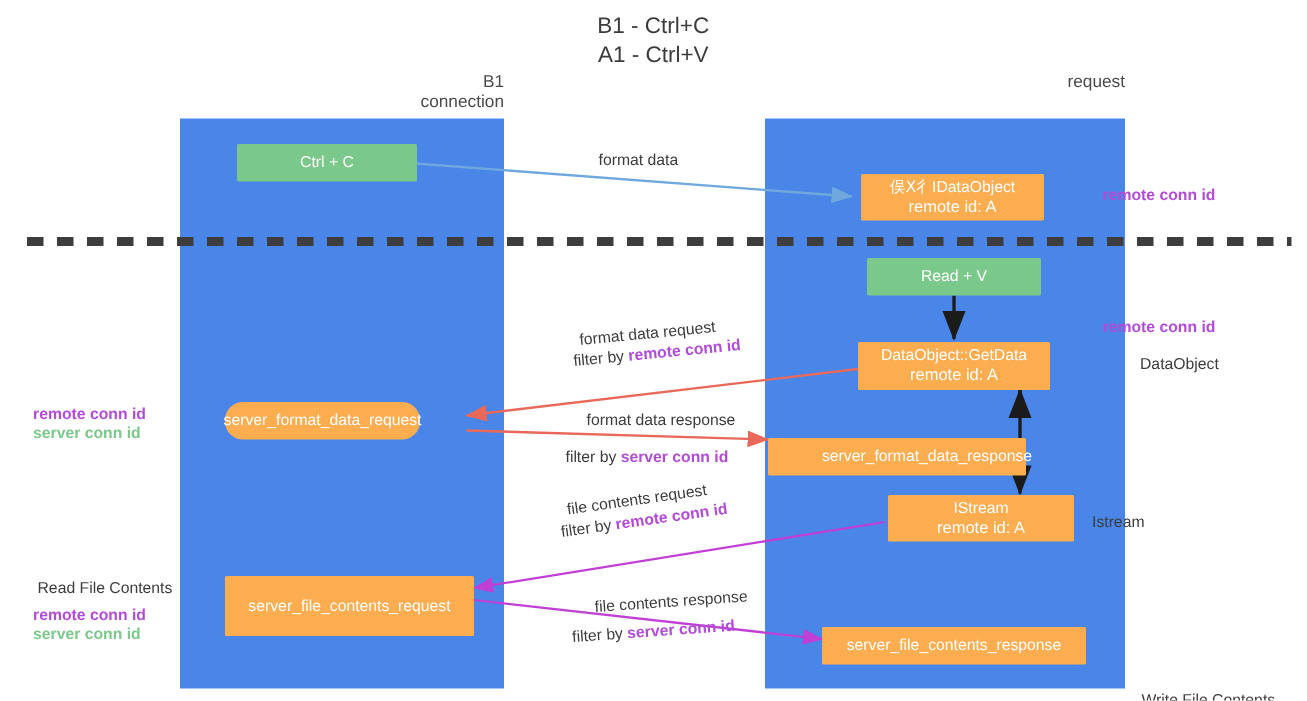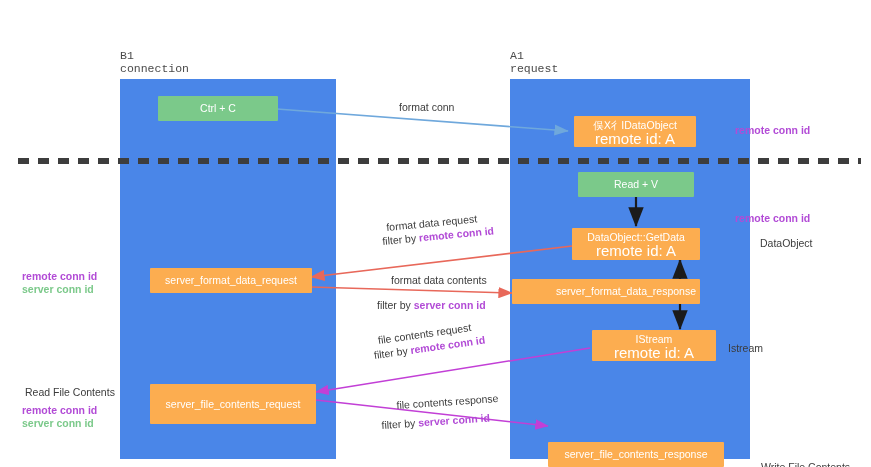--- a/index.html
+++ b/index.html
@@ -15,59 +15,62 @@
   .svg-layer{position:absolute;left:0;top:0;width:871px;height:467px;pointer-events:none;}
 
   
   .title{
     position:absolute;left:0;top:8px;width:871px;
     text-align:center;font-size:15px;line-height:19px;color:#3c3c3c;
   }
 
   
   .col-head{
-    position:absolute;text-align:left;font-size:11.5px;line-height:13px;color:#4a4a4a;font-family:Liberation Mono, monospace;
+    position:absolute;text-align:right;font-size:11.5px;line-height:13px;color:#4a4a4a;
   }
 
   
   .lane{position:absolute;background:#4a86e8;}
 
   
   .node{
     position:absolute;box-sizing:border-box;
     display:flex;flex-direction:column;align-items:center;justify-content:center;
     color:#ffffff;font-size:10.5px;line-height:13px;text-align:center;
     border-radius:1px;
   }
   .node.green{background:#76c893;background:#7bc98a;}
   .node.orange{background:#fbab4e;background:#fcad50;}
-  .node .l2{font-size:15px;}
+  .node .l2{font-size:11px;}
 
   
   .lbl{position:absolute;font-size:10.5px;line-height:13px;color:#3c3c3c;white-space:nowrap;}
   .purple{color:#b24bd6;font-weight:bold;}
   .green-t{color:#7bc98a;font-weight:bold;}
   .rot{transform-origin:left bottom;}
 
   .side{position:absolute;font-size:10.5px;line-height:14px;white-space:nowrap;}
   .side.right{text-align:left;}
   .side.left{text-align:left;}
 </style>
 </head>
 <body>
 
 <div id="stage">
 
+  <div class="title">
+    <div>B1 - Ctrl+C</div>
+    <div>A1 - Ctrl+V</div>
+  </div>
 
   <div class="col-head" style="left:120px;top:49px;width:216px;">
     <div>B1</div>
     <div>connection</div>
   </div>
   <div class="col-head" style="left:510px;top:49px;width:240px;">
-    <div>A1</div>
     <div>request</div>
   </div>
 
   <div class="lane" style="left:120px;top:79px;width:216px;height:380px;"></div>
   <div class="lane" style="left:510px;top:79px;width:240px;height:380px;"></div>
 
   <svg class="svg-layer" viewBox="0 0 871 467" xmlns="http://www.w3.org/2000/svg">
     <defs>
       <marker id="ar-blue" markerWidth="9" markerHeight="7" refX="8.5" refY="3.5" orient="auto">
         <polygon points="0 0, 9 3.5, 0 7" fill="#6fa8dc"></polygon>
@@ -113,49 +116,49 @@
 
   <div class="node green" style="left:578px;top:172px;width:116px;height:25px;">
     <div>Read + V</div>
   </div>
 
   <div class="node orange" style="left:572px;top:228px;width:128px;height:32px;">
     <div>DataObject::GetData</div>
     <div class="l2">remote id: A</div>
   </div>
 
-  <div class="node orange" style="left:150px;top:268px;width:162px;height:25px;">
+  <div class="node orange" style="left:150px;top:268px;width:130px;height:25px;border-radius:12px;">
     <div>server_format_data_request</div>
   </div>
 
-  <div class="node orange" style="left:512px;top:279px;width:188px;height:25px;padding-left:40px;">
+  <div class="node orange" style="left:512px;top:292px;width:172px;height:25px;padding-left:40px;">
     <div>server_format_data_response</div>
   </div>
 
   <div class="node orange" style="left:592px;top:330px;width:124px;height:31px;">
     <div>IStream</div>
     <div class="l2">remote id: A</div>
   </div>
 
   <div class="node orange" style="left:150px;top:384px;width:166px;height:40px;">
     <div>server_file_contents_request</div>
   </div>
 
-  <div class="node orange" style="left:548px;top:418px;width:176px;height:25px;margin-top:24px;">
+  <div class="node orange" style="left:548px;top:418px;width:176px;height:25px;">
     <div>server_file_contents_response</div>
   </div>
 
-  <div class="lbl" style="left:399px;top:101px;">format conn</div>
+  <div class="lbl" style="left:399px;top:101px;">format data</div>
 
   <div class="lbl rot" style="left:387px;top:221px;transform:rotate(-5.5deg);">format data request</div>
   <div class="lbl rot" style="left:383px;top:235px;transform:rotate(-5.5deg);">
     <span>filter by </span><span class="purple">remote conn id</span>
   </div>
 
-  <div class="lbl" style="left:391px;top:274px;">format data contents</div>
+  <div class="lbl" style="left:391px;top:274px;">format data response</div>
   <div class="lbl" style="left:377px;top:299px;">
     <span>filter by </span><span class="purple">server conn id</span>
   </div>
 
   <div class="lbl rot" style="left:379px;top:334px;transform:rotate(-8deg);">file contents request</div>
   <div class="lbl rot" style="left:375px;top:349px;transform:rotate(-8deg);">
     <span>filter by </span><span class="purple">remote conn id</span>
   </div>
 
   <div class="lbl rot" style="left:397px;top:399px;transform:rotate(-4deg);">file contents response</div>

